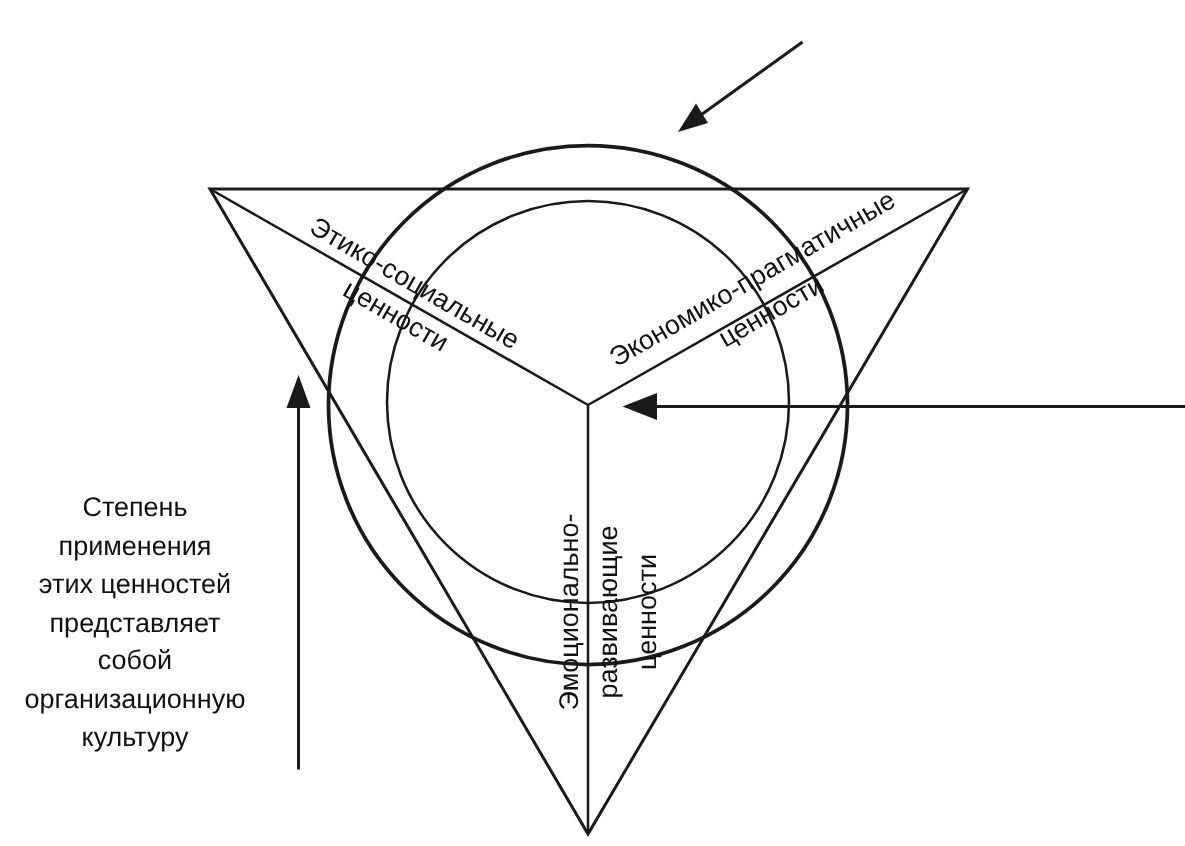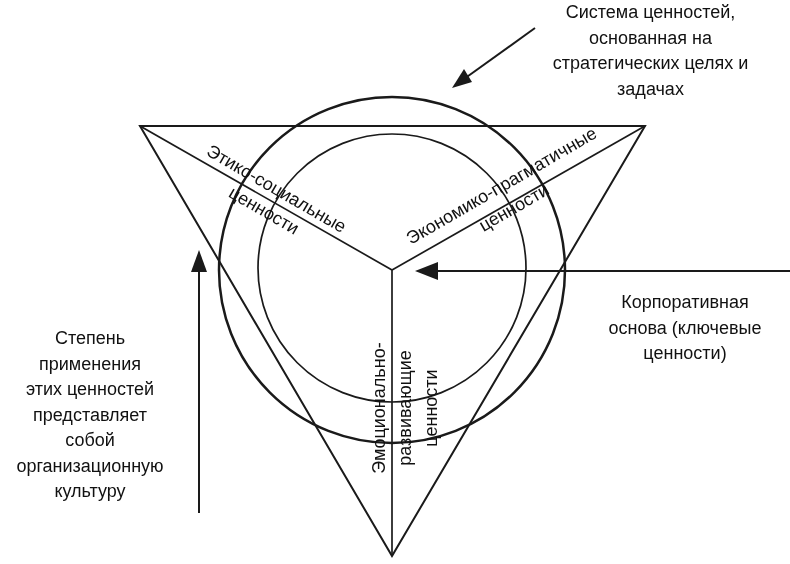--- a/index.html
+++ b/index.html
@@ -85,28 +85,21 @@
   <div class="tri-label" id="label-ethical">Этико-социальные
 ценности</div>
 
   <div class="tri-label" id="label-economic">Экономико-прагматичные
 ценности</div>
 
   <div class="tri-label" id="label-emotional">Эмоционально-
 развивающие
 ценности</div>
 
-  <div class="note" id="note-top">Система ценностей,
-основанная на
-стратегических целях и
-задачах</div>
 
-  <div class="note" id="note-right">Корпоративная
-основа (ключевые
-ценности)</div>
 
   <div class="note" id="note-left">Степень
 применения
 этих ценностей
 представляет
 собой
 организационную
 культуру</div>
 
 </div>

